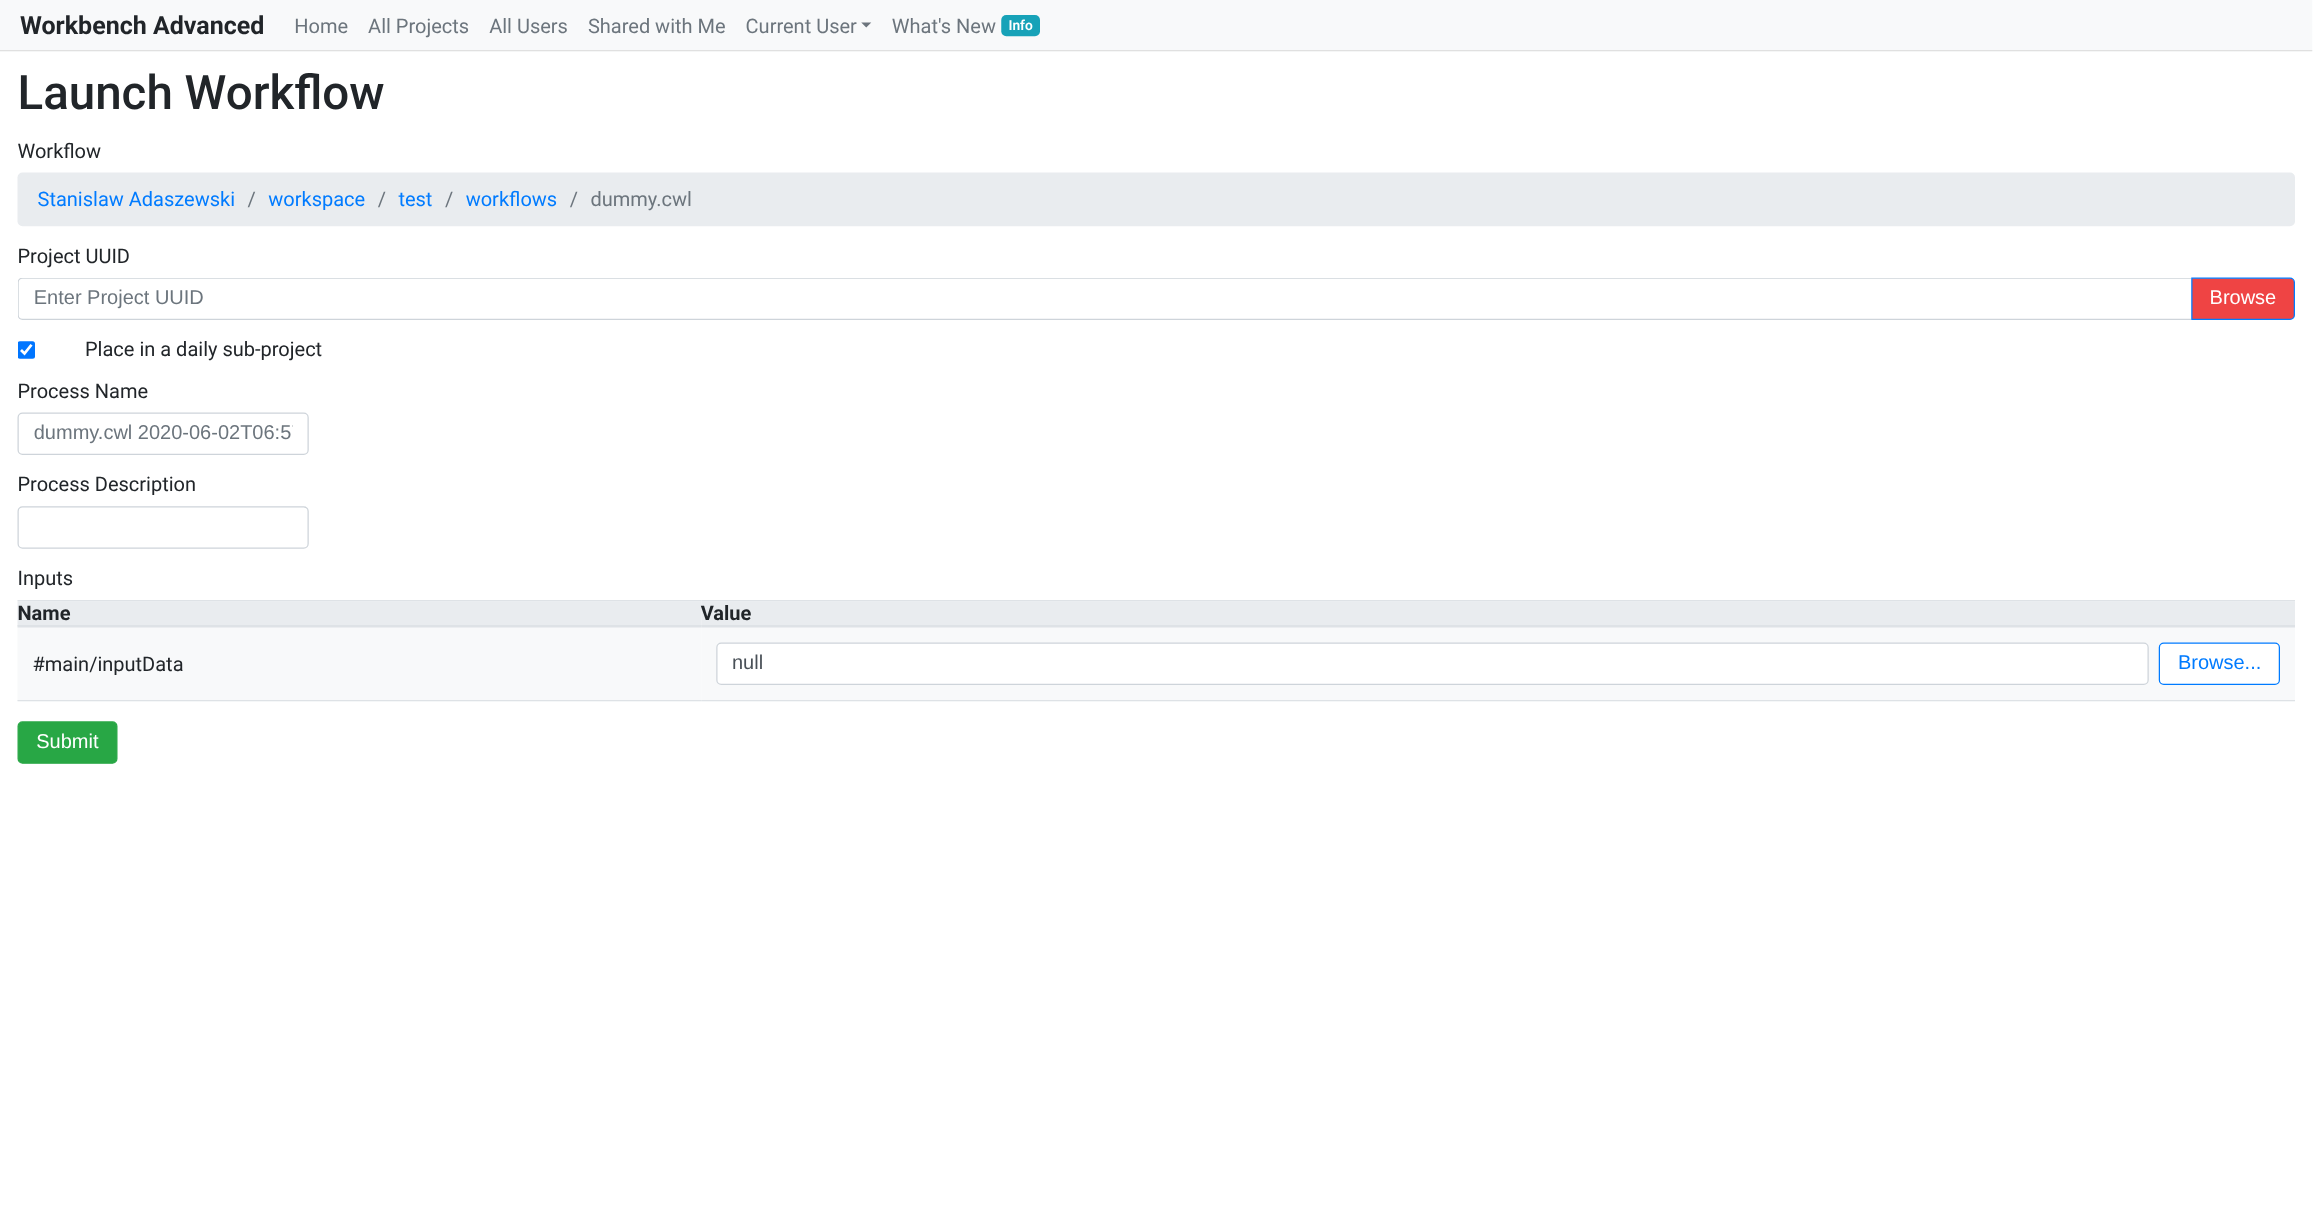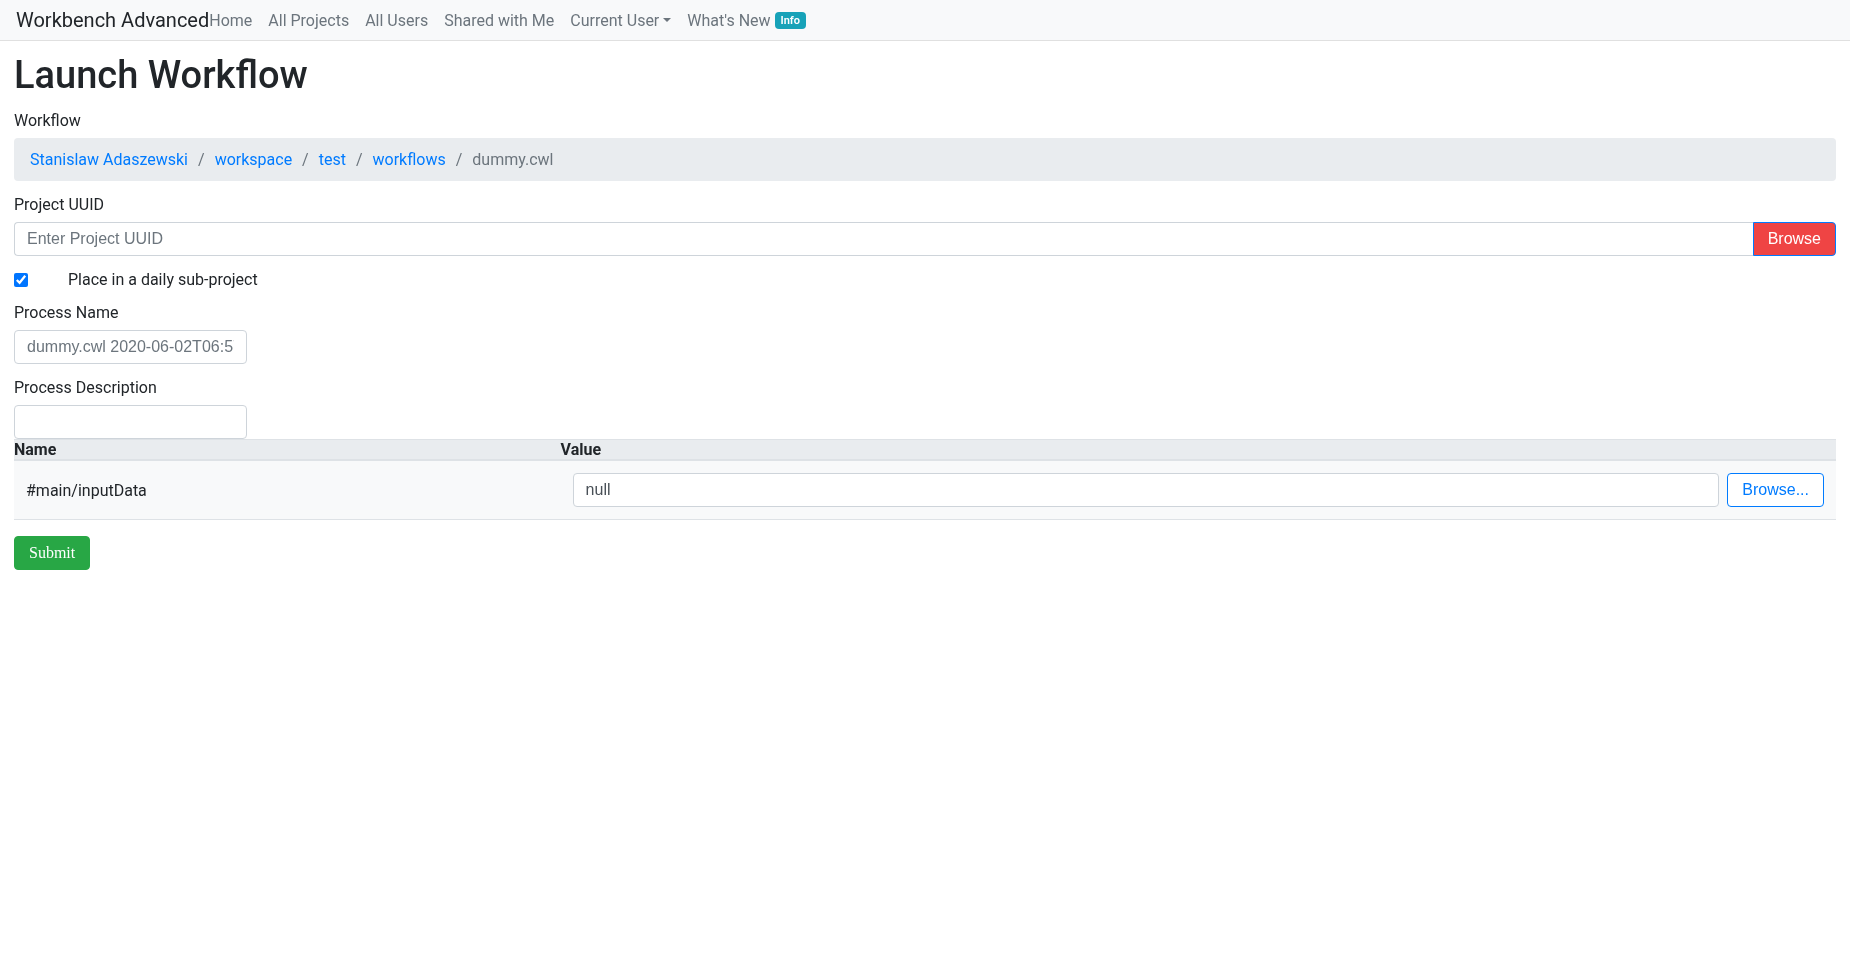--- a/index.html
+++ b/index.html
@@ -1,19 +1,19 @@
 <!DOCTYPE html>
 <html><head>
   <meta charset="utf-8">
   <style>
     * { box-sizing: border-box; margin: 0; padding: 0; }
     body { font-family: -apple-system, BlinkMacSystemFont, "Segoe UI", Roboto, "Helvetica Neue", Arial, sans-serif; font-size: 16px; color: #212529; background: #fff; }
     
     .navbar { background: #f8f9fa; border-bottom: 1px solid #e0e0e0; padding: 8px 16px; display: flex; align-items: center; }
-    .navbar-brand { font-size: 20px; font-weight: 400; color: #212529; }
+    .navbar-brand { font-size: 20px; font-weight: 700; color: #212529; margin-right: 24px; }
     .nav-link { color: #6c757d; text-decoration: none; margin-right: 16px; font-size: 16px; display: inline-flex; align-items: center; cursor: pointer; }
     .caret-down { display: inline-block; margin-left: 4px; vertical-align: middle; border-top: 4px solid; border-right: 4px solid transparent; border-left: 4px solid transparent; }
     .badge-info { background: #17a2b8; color: #fff; font-size: 11px; padding: 2px 6px; border-radius: 4px; margin-left: 4px; font-weight: 600; }
     
     .container { padding: 12px 14px; }
     h1 { font-size: 38px; font-weight: 500; margin-bottom: 12px; }
     
     .form-label { display: block; margin-bottom: 8px; margin-top: 14px; font-size: 16px; }
     
     .breadcrumb { background: #e9ecef; padding: 12px 16px; border-radius: 4px; list-style: none; display: flex; flex-wrap: wrap; margin-bottom: 12px; }
@@ -38,21 +38,21 @@
     
     .table { width: 100%; border-collapse: collapse; margin-bottom: 0; }
     .table thead th { background: #e9ecef; text-align: left; font-weight: 700; border-top: 1px solid #dee2e6; border-bottom: 2px solid #dee2e6; }
     .table tbody td { background: #f8f9fa; padding: 12px; border-top: 1px solid #dee2e6; vertical-align: middle; }
     .table tbody tr:last-child td { border-bottom: 1px solid #dee2e6; }
     .col-name { width: 30%; }
     .col-value { width: 70%; }
     .value-cell { display: flex; gap: 8px; align-items: center; }
     .value-cell .form-control { flex: 1; border-radius: 4px; border-right: 1px solid #ced4da; }
     
-    .mt-3 { margin-top: 16px; font-family: Liberation Serif, serif; }
+    .mt-3 { margin-top: 16px; }
   </style>
 </head>
 <body>
 
 <nav class="navbar">
   <span class="navbar-brand">Workbench Advanced</span>
   <a class="nav-link">Home</a>
   <a class="nav-link">All Projects</a>
   <a class="nav-link">All Users</a>
   <a class="nav-link">Shared with Me</a>
@@ -100,20 +100,21 @@
     <input type="checkbox" checked="" style="">
     <label>Place in a daily sub-project</label>
   </div>
 
   <label class="form-label">Process Name</label>
   <input type="text" class="form-control" placeholder="dummy.cwl 2020-06-02T06:57:24.978Z" style="">
 
   <label class="form-label">Process Description</label>
   <input type="text" class="form-control" style="">
 
+  <label class="form-label">Inputs</label>
   <table class="table">
     <thead>
       <tr>
         <th class="col-name">Name</th>
         <th class="col-value">Value</th>
       </tr>
     </thead>
     <tbody>
       <tr>
         <td>#main/inputData</td>

